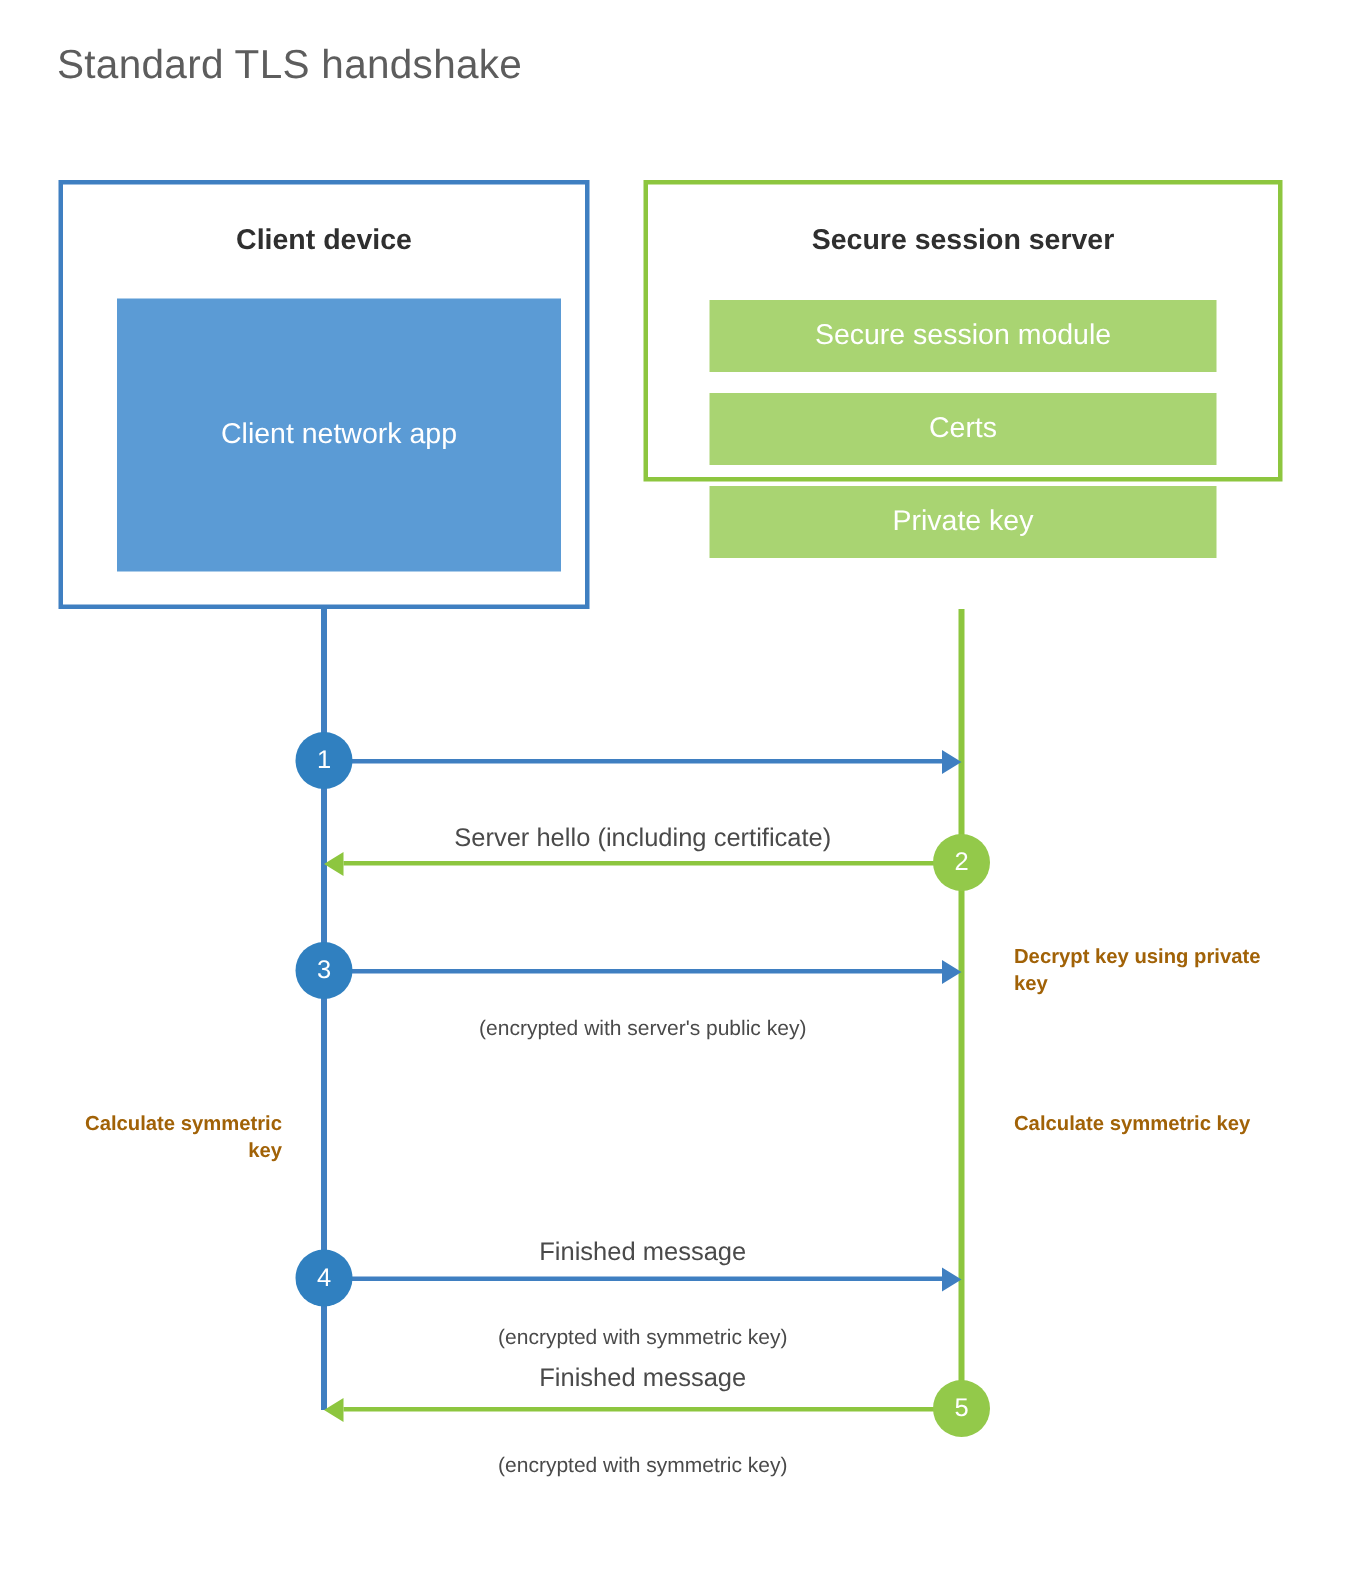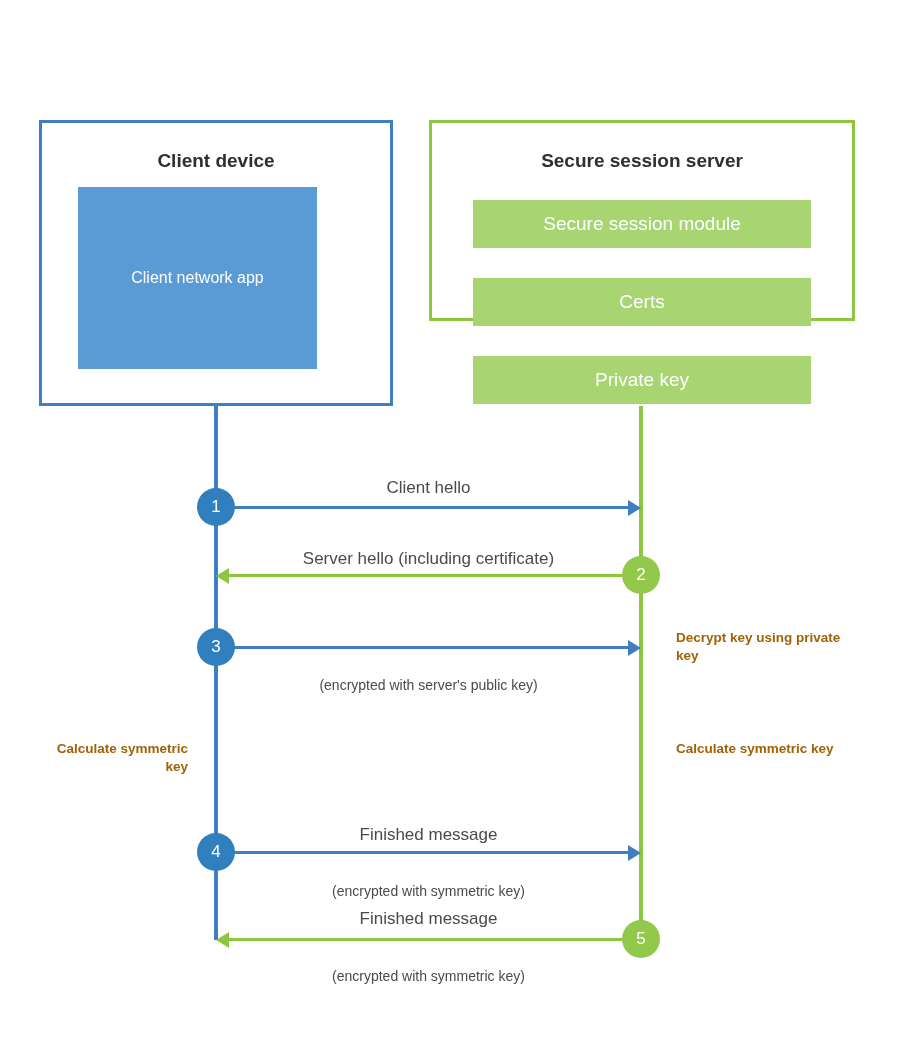--- a/index.html
+++ b/index.html
@@ -61,26 +61,26 @@
     top: 27px;
     text-align: center;
     font-size: 19px;
     font-weight: bold;
     color: #2f2f2f;
   }
 
   .app-block {
     position: absolute;
     left: 36px;
-    top: 64px;
-    width: 239px;
+    top: 76px;
+    width: 296px;
     height: 182px;
     background: #5b9bd5;
     color: #ffffff;
-    font-size: 16px;
+    font-size: 19px;
     font-weight: 300;
     line-height: 1.35;
     display: flex;
     align-items: center;
     justify-content: center;
     text-align: center;
     padding: 0 12px;
     box-sizing: border-box;
   }
 
@@ -92,21 +92,21 @@
   }
   .server-item {
     height: 48px;
     background: #a9d472;
     color: #ffffff;
     font-size: 19px;
     font-weight: 300;
     display: flex;
     align-items: center;
     justify-content: center;
-    margin-bottom: 30px;
+    margin-bottom: 14px;
   }
   .server-item:last-child { margin-bottom: 0; }
 
   
   .lifeline {
     position: absolute;
     width: 4px;
   }
   .lifeline.client-life {
     left: 214px;
@@ -183,39 +183,39 @@
     color: #a16207;
   }
   .side-note.left  { text-align: right; }
   .side-note.right { text-align: left; }
 </style>
 </head>
 <body>
 
 <div id="canvas">
 
+  <div class="page-title">Standard TLS handshake</div>
 
   <div class="party-box client">
     <div class="party-title">Client device</div>
     <div class="app-block">Client network app</div>
   </div>
 
   <div class="party-box server">
     <div class="party-title">Secure session server</div>
     <div class="server-stack">
       <div class="server-item">Secure session module</div>
       <div class="server-item">Certs</div>
       <div class="server-item">Private key</div>
     </div>
   </div>
 
   <div class="lifeline client-life"></div>
   <div class="lifeline server-life"></div>
 
-  <div class="msg-label" style="left:216px; top:478px; width:425px;">Client hello</div>
   <div class="msg-line blue" style="left:216px; top:506px; width:412px;"></div>
   <div class="arrow-head right blue" style="left:628px; top:500px;"></div>
   <div class="step-circle blue" style="left:197px; top:488px;">1</div>
 
   <div class="msg-label" style="left:216px; top:549px; width:425px;">Server hello (including certificate)</div>
   <div class="msg-line green" style="left:229px; top:574px; width:412px;"></div>
   <div class="arrow-head left green" style="left:216px; top:568px;"></div>
   <div class="step-circle green" style="left:622px; top:556px;">2</div>
 
   <div class="msg-line blue" style="left:216px; top:646px; width:412px;"></div>

